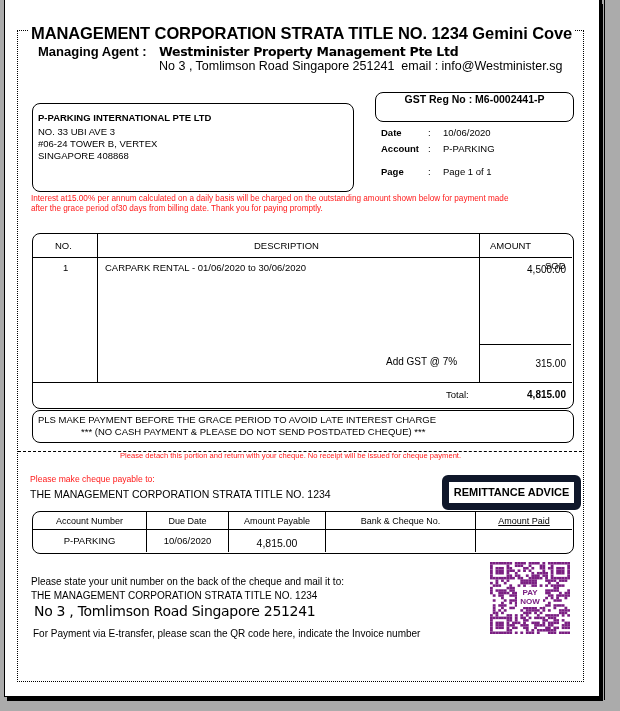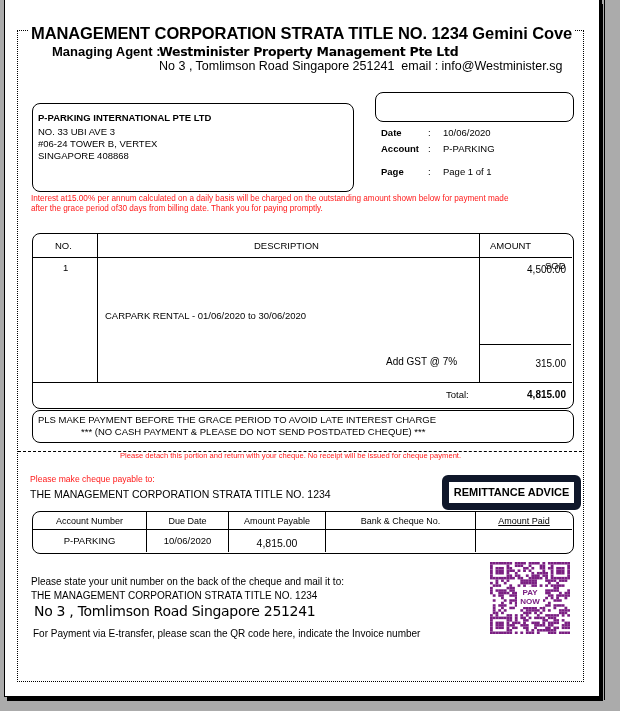--- a/index.html
+++ b/index.html
@@ -14,21 +14,21 @@
   }
   .page-rightline { position:absolute; left:600px; top:0; width:2px; height:700px; background:#000; }
   .page-rightline2 { position:absolute; left:604px; top:0; width:1px; height:700px; background:#000; }
   .dotted {
     position:absolute; left:17px; top:30px; width:565px; height:650px;
     border:1px dotted #000;
   }
   .abs { position:absolute; white-space:nowrap; }
 
   .title { left:28px; top:24px; font-size:16.5px; font-weight:bold; background:#fff; padding:0 3px; letter-spacing:-0.1px; }
-  .agent-label { left:38px; top:44px; font-size:13px; font-weight:bold;margin-left:14px; }
+  .agent-label { left:38px; top:44px; font-size:13px; font-weight:bold; }
   .agent-name { left:159px; top:44px; font-size:12.5px; font-weight:bold; font-family:"DejaVu Sans", sans-serif; letter-spacing:-0.3px;}
   .agent-addr { left:159px; top:59px; font-size:12.5px; }
   .agent-addr .email { font-family:"Liberation Sans", sans-serif; font-size:12.5px; }
 
   .cust-box {
     position:absolute; left:32px; top:103px; width:320px; height:87px;
     border:1px solid #000; border-radius:8px;
   }
   .cust-name { left:38px; top:112px; font-size:9.5px; font-weight:bold; }
   .cust-line { left:38px; font-size:9.5px; }
@@ -102,20 +102,21 @@
   <span class="email">email : info@Westminister.sg</span>
 </div>
 
 <div class="cust-box"></div>
 <div class="abs cust-name">P-PARKING INTERNATIONAL PTE LTD</div>
 <div class="abs cust-line" style="top:126px">NO. 33 UBI AVE 3</div>
 <div class="abs cust-line" style="top:138px">#06-24 TOWER B, VERTEX</div>
 <div class="abs cust-line" style="top:150px">SINGAPORE 408868</div>
 
 <div class="tax-box">
+  <div class="tax-gst">GST Reg No : M6-0002441-P</div>
 </div>
 
 <div class="abs meta-label" style="top:127px">Date</div>
 <div class="abs meta-colon" style="top:127px">:</div>
 <div class="abs meta-value" style="top:127px">10/06/2020</div>
 
 <div class="abs meta-label" style="top:143px">Account</div>
 <div class="abs meta-colon" style="top:143px">:</div>
 <div class="abs meta-value" style="top:143px">P-PARKING</div>
 
@@ -132,21 +133,21 @@
 <div class="vline" style="left:479px; top:234px; height:148px;"></div>
 <div class="hline" style="left:480px; top:344px; width:91px;"></div>
 <div class="hline" style="left:33px; top:382px; width:539px;"></div>
 
 <div class="abs th" style="left:55px;">NO.</div>
 <div class="abs th" style="left:254px;">DESCRIPTION</div>
 <div class="abs th" style="left:490px;">AMOUNT</div>
 <div class="abs th" style="left:545px;margin-top:20px;">SGD</div>
 
 <div class="abs td" style="left:63px; top:262px;">1</div>
-<div class="abs td" style="left:105px; top:262px;margin-top:48px;">CARPARK RENTAL - 01/06/2020 to 30/06/2020</div>
+<div class="abs td" style="left:105px; top:262px;">CARPARK RENTAL - 01/06/2020 to 30/06/2020</div>
 <div class="abs td" style="right:54px; top:264px; font-size:10px;">4,500.00</div>
 
 <div class="abs td" style="left:386px; top:356px; font-size:10px;">Add GST @ 7%</div>
 <div class="abs td" style="right:54px; top:358px; font-size:10px;">315.00</div>
 
 <div class="abs td" style="left:446px; top:389px;">Total:</div>
 <div class="abs td" style="right:54px; top:389px; font-weight:bold; font-size:10px;">4,815.00</div>
 
 <div class="notice-box"></div>
 <div class="abs notice" style="top:414px;">PLS MAKE PAYMENT BEFORE THE GRACE PERIOD TO AVOID LATE INTEREST CHARGE</div>

